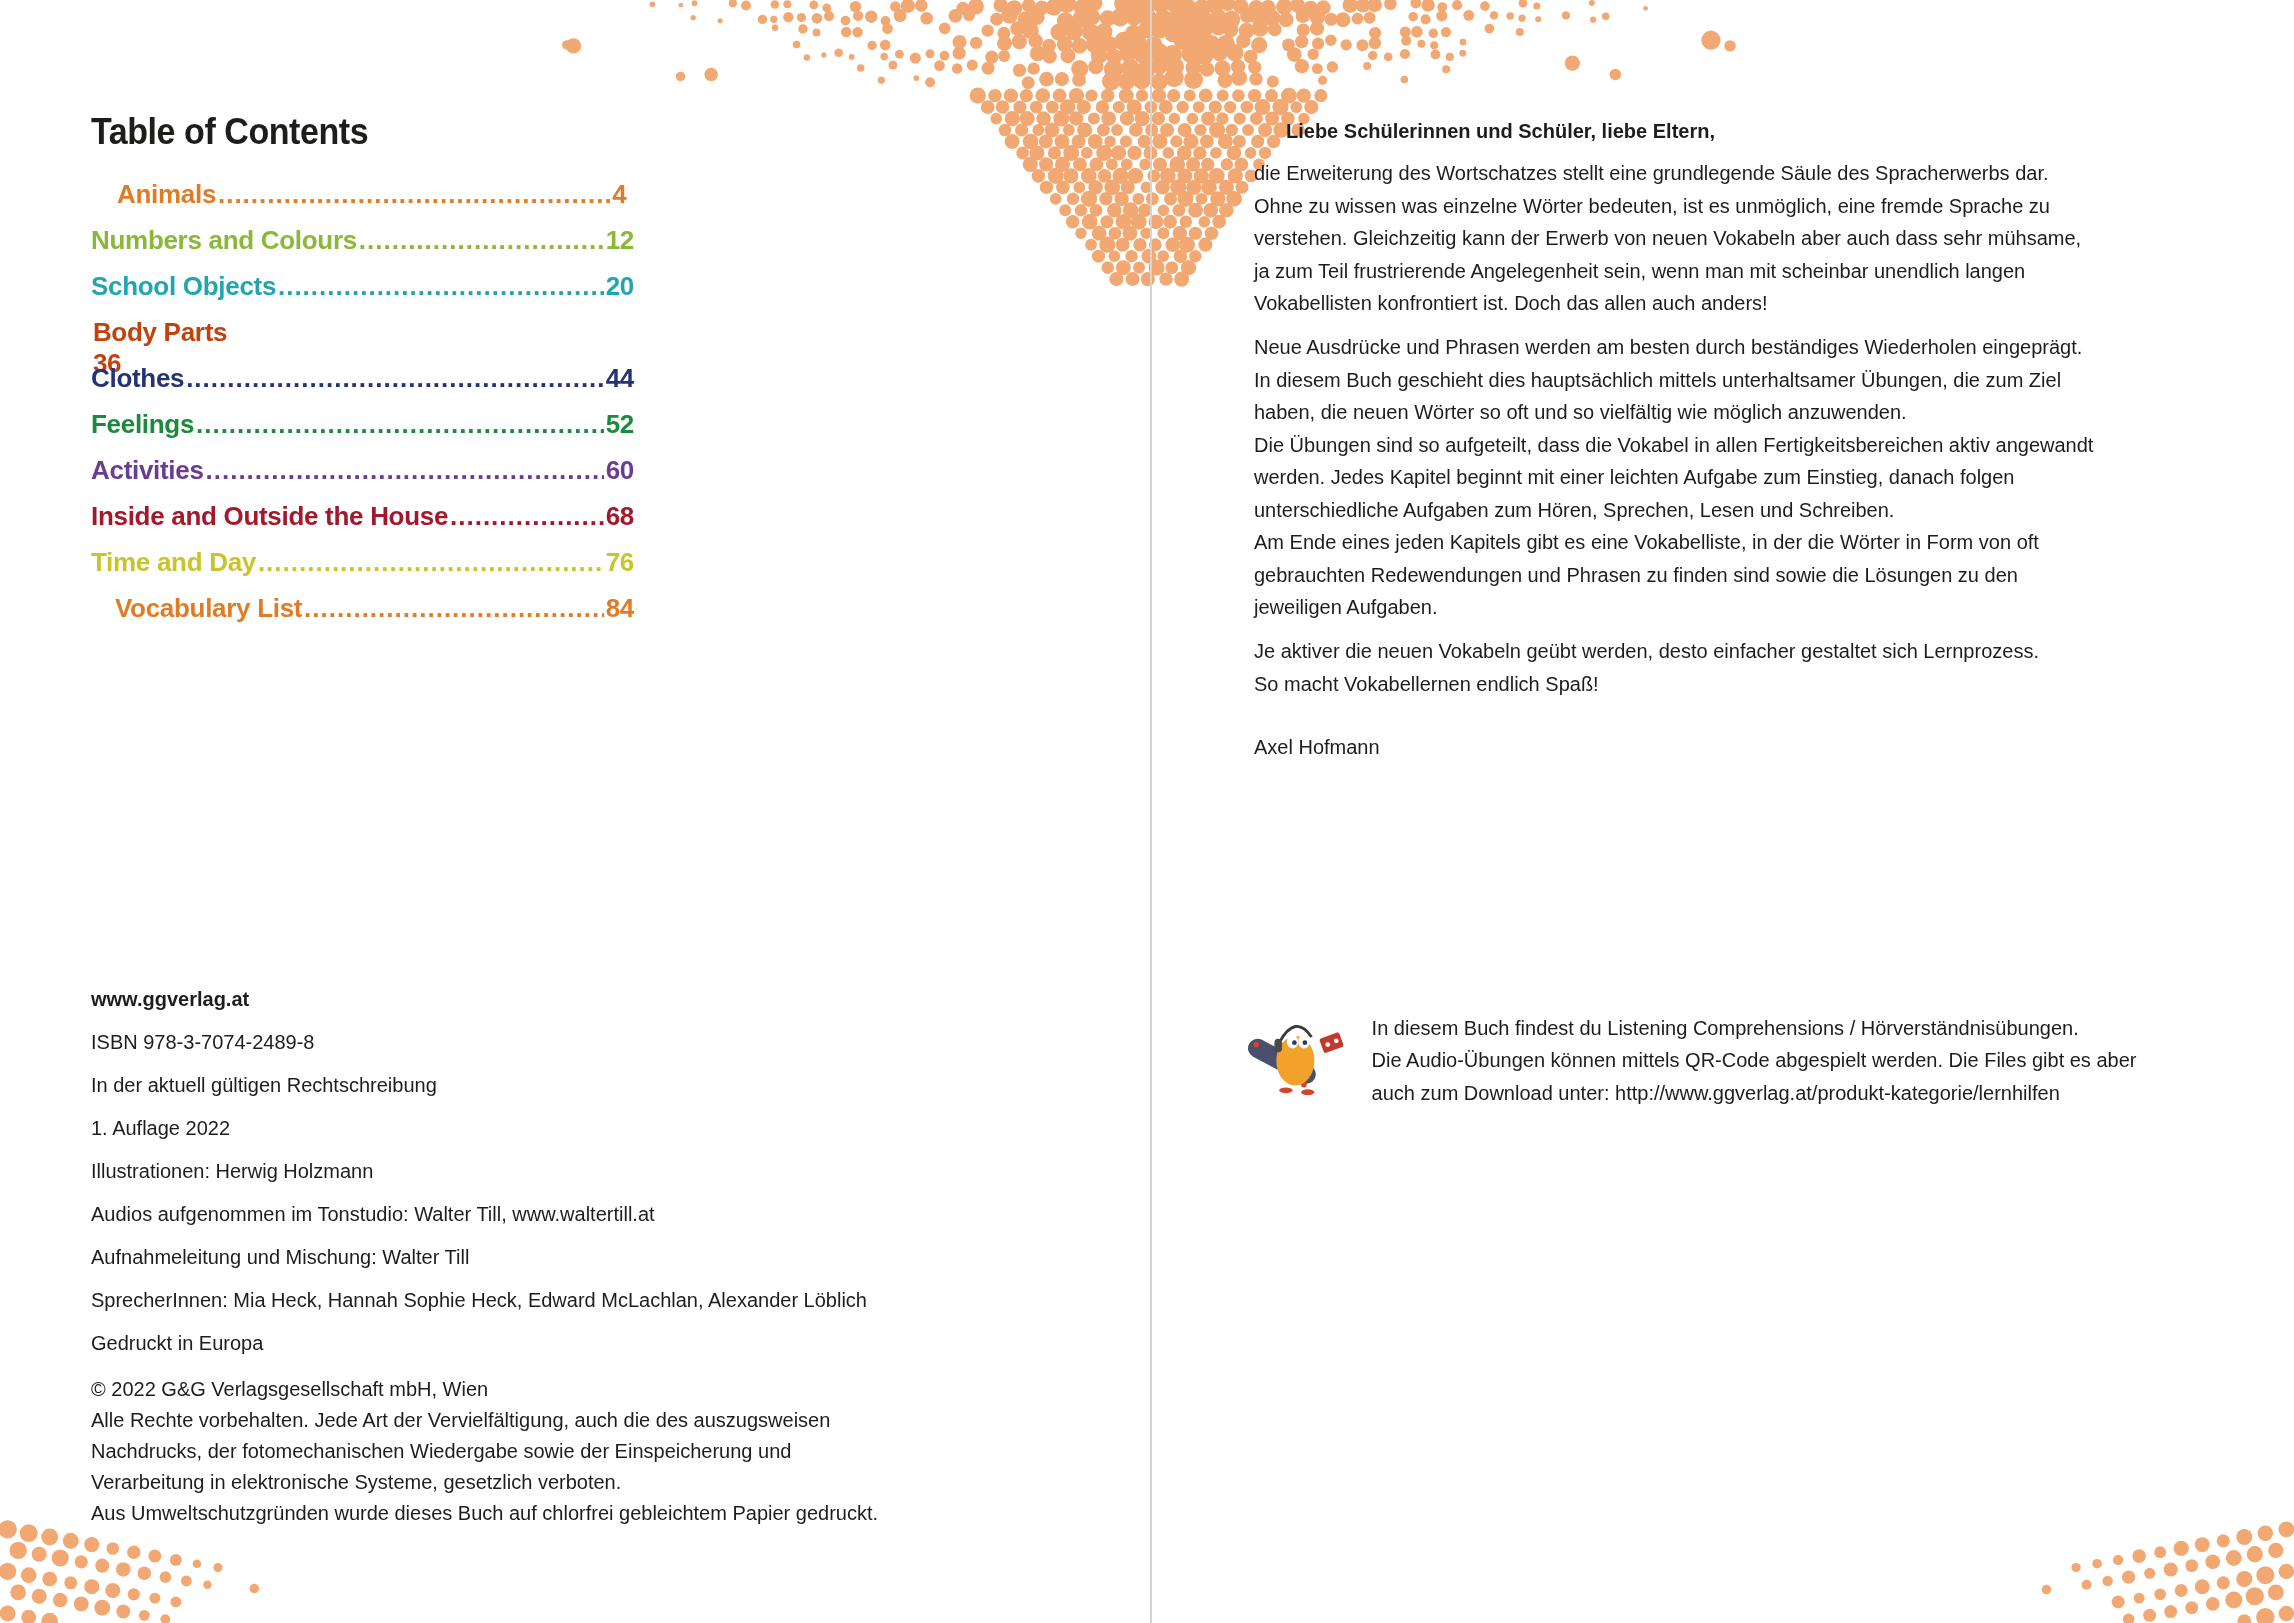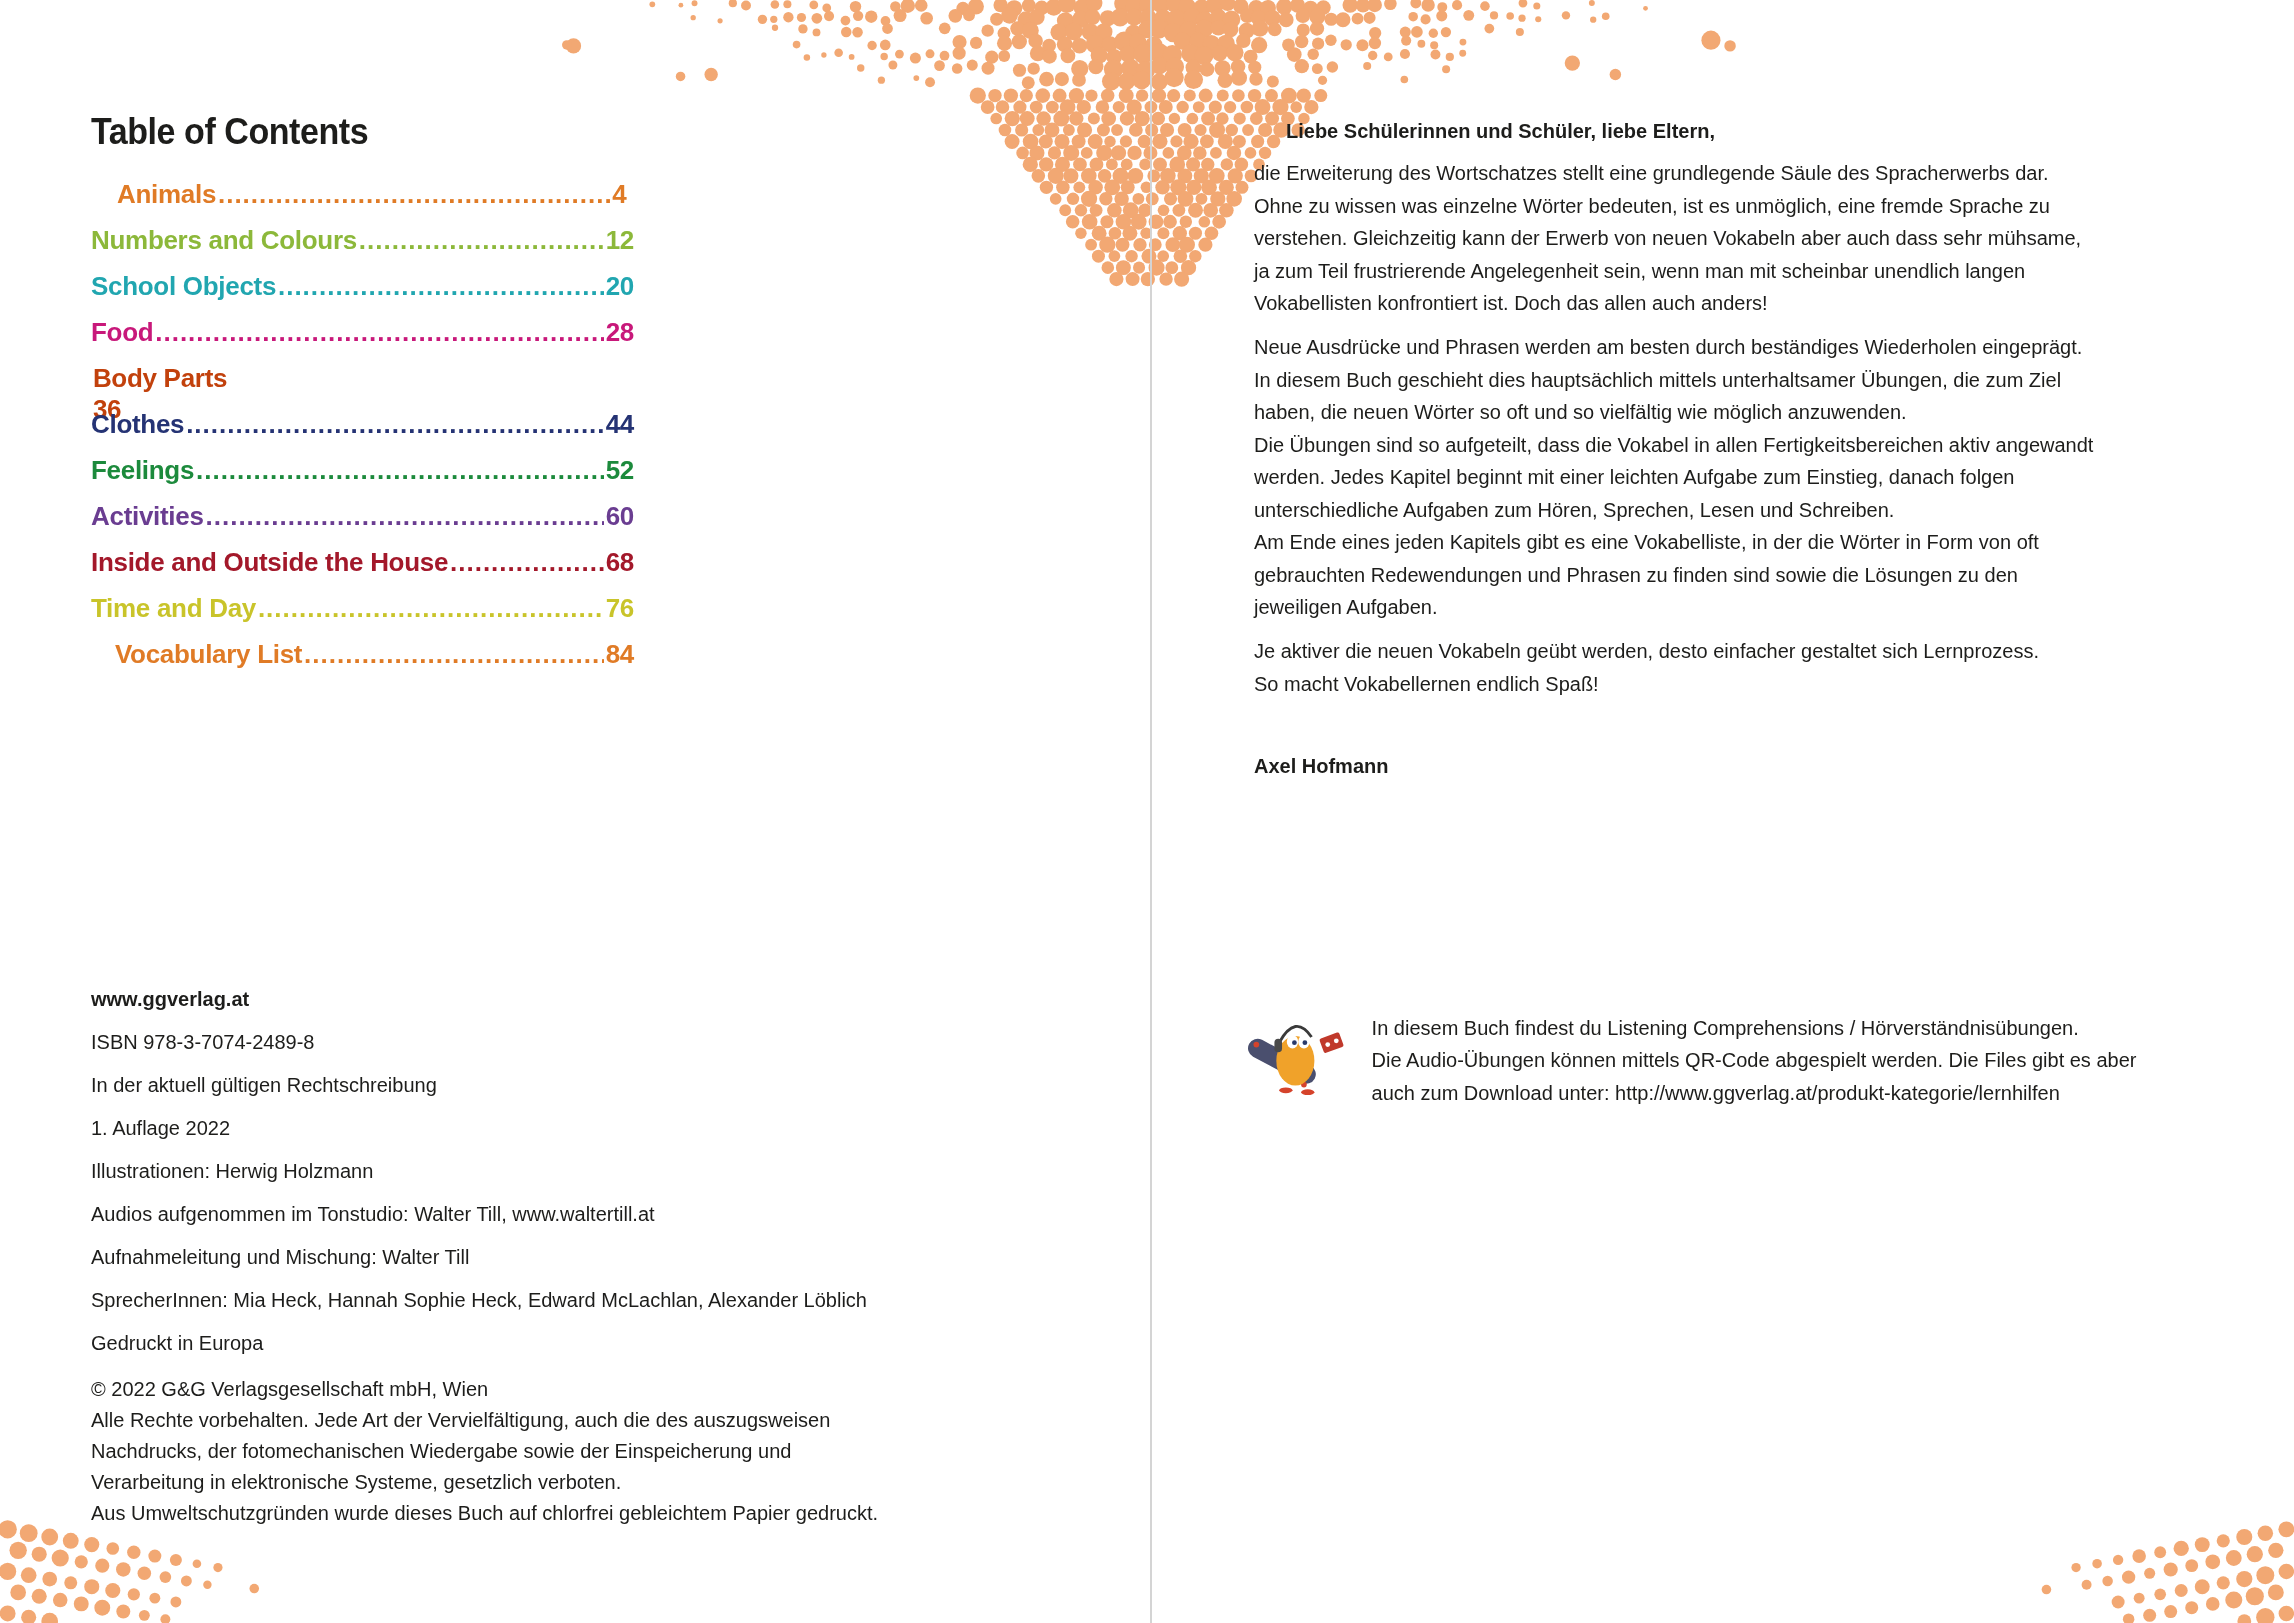--- a/index.html
+++ b/index.html
@@ -21,21 +21,21 @@
 
   .imprint { position: absolute; left: 91px; top: 988px; width: 956px; font-size: 20px; color: #1d1d1b; }
   .imprint .url { font-weight: bold; margin-bottom: 19px; }
   .imprint .line { margin-bottom: 18px; line-height: 25px; }
   .imprint .copy-block { line-height: 31px; }
 
   
   .letter { position: absolute; left: 1254px; top: 115px; width: 899px; font-size: 20px; line-height: 32.5px; color: #1d1d1b; }
   .letter .greeting { font-weight: bold; margin-bottom: 9.6px; padding-left: 32px; }
   .letter p { margin: 0 0 11.5px 0; }
-  .letter .sig { margin-top: 50px; font-weight: bold; }
+  .letter .sig { margin-top: 31px; }
 
   .audio-box { position: absolute; left: 1243px; top: 1008px; width: 937px; display: flex; }
   .mascot { width: 119px; height: 96px; flex: 0 0 auto; margin-right: 9.6px; }
   .audio-text { font-size: 20px; line-height: 32.5px; color: #1d1d1b; padding-top: 3.8px; }
 </style>
 </head>
 <body>
 
 <svg class="deco" viewBox="0 0 2400 1698" xmlns="http://www.w3.org/2000/svg">
   <g fill="#f2a873" id="dots-top">
@@ -627,25 +627,20 @@
     <div class="toc-row" style="color: rgb(140, 184, 58);">
       <span class="toc-label">Numbers and Colours</span>
         <span class="toc-dots"></span>
         <span class="toc-page">12</span>
     </div>
     <div class="toc-row" style="color: rgb(33, 166, 176);">
       <span class="toc-label">School Objects</span>
         <span class="toc-dots"></span>
         <span class="toc-page">20</span>
     </div>
-    <div class="toc-row" style="color: rgb(200, 24, 122);">
-      <span class="toc-label">Food</span>
-        <span class="toc-dots"></span>
-        <span class="toc-page">28</span>
-    </div>
     <div class="toc-row" style="color: #c2410c; flex-direction: column;">
       <span class="toc-label">Body Parts</span>
         <span class="toc-dots"></span>
         <span class="toc-page">36</span>
     </div>
     <div class="toc-row" style="color: rgb(37, 51, 116);">
       <span class="toc-label">Clothes</span>
         <span class="toc-dots"></span>
         <span class="toc-page">44</span>
     </div>

